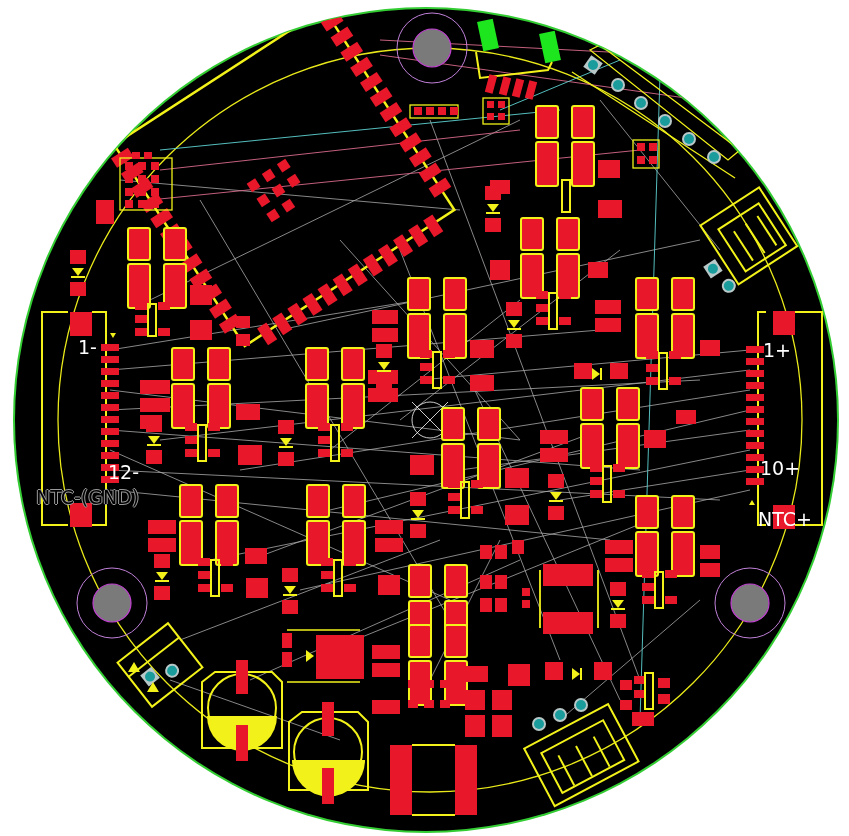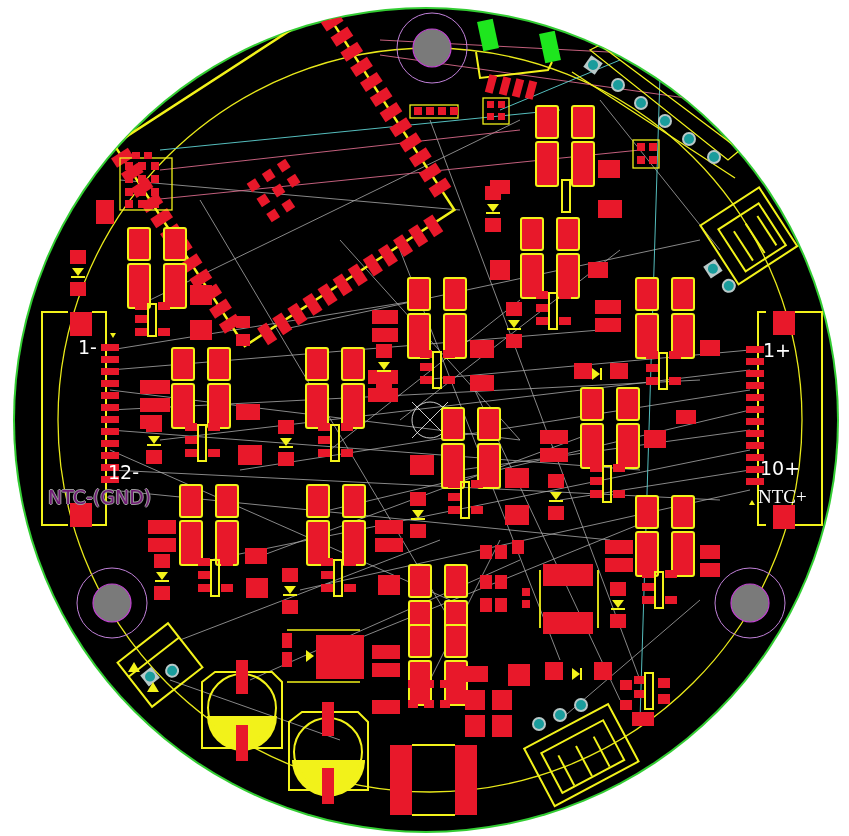--- a/index.html
+++ b/index.html
@@ -3,24 +3,24 @@
 <meta charset="utf-8">
 <style>
   html, body { margin:0; padding:0; background:#ffffff; }
   body { width:849px; height:836px; position:relative; overflow:hidden;
          font-family:"DejaVu Sans", sans-serif; }
   #board { position:absolute; left:0; top:0; }
   .lbl { position:absolute; color:#ffffff; font-family:"DejaVu Sans", sans-serif;
          font-size:19px; line-height:20px; white-space:nowrap; }
   #lbl-1m { left:78px; top:337px; }
   #lbl-12m { left:68px; top:462px;margin-left:40px; }
-  #lbl-ntcm { left:20px; top:487px; color:#701a75; text-shadow:-1px 0 #999,1px 0 #999,0 -1px #999,0 1px #999;padding-left:28px; }
+  #lbl-ntcm { left:8px; top:487px; color:#000000; text-shadow:-1px 0 #999,1px 0 #999,0 -1px #999,0 1px #999;padding-left:28px; }
   #lbl-1p { left:763px; top:340px; }
   #lbl-12p { left:760px; top:458px; }
-  #lbl-ntcp { left:758px; top:487px;font-family:Liberation Serif, serif; }
+  #lbl-ntcp { left:758px; top:509px; }
 </style>
 </head>
 <body>
 
 <svg id="board" width="849" height="836" viewBox="0 0 849 836" xmlns="http://www.w3.org/2000/svg">
   <defs>
     <clipPath id="boardclip">
         <circle cx="426" cy="420" r="412"></circle>
       </clipPath>
   </defs>

